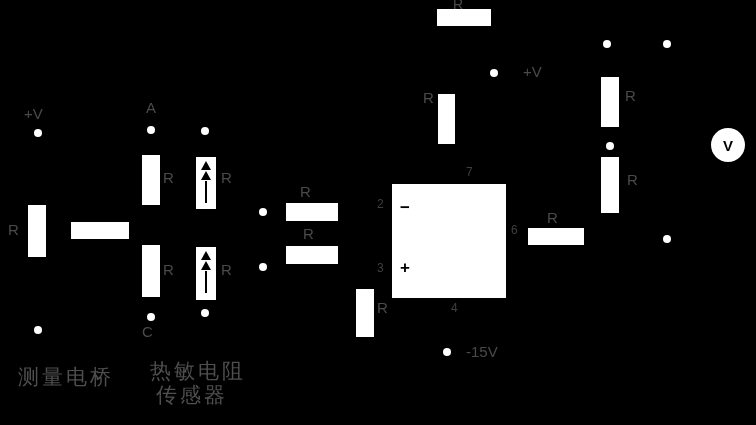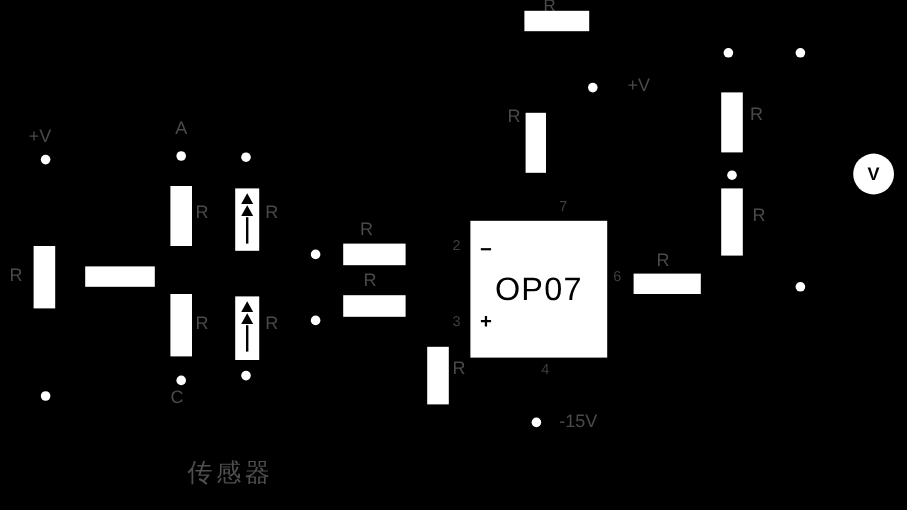--- a/index.html
+++ b/index.html
@@ -73,21 +73,20 @@
   <div class="comp" style="left:356px;top:289px;width:18px;height:48px"></div>
 
   <div class="t" style="left:453px;top:-3px;font-size:14px">R</div>
   <div class="comp" style="left:437px;top:9px;width:54px;height:17px"></div>
   <div class="t" style="left:423px;top:90px">R</div>
   <div class="comp" style="left:438px;top:94px;width:17px;height:50px"></div>
 
   <div class="chip" style="left:392px;top:184px;width:114px;height:114px">
     <span class="sgn" style="left:8px;top:14px">−</span>
     <span class="sgn" style="left:8px;top:74px">+</span>
-    <span>OP07</span>
   </div>
   <div class="pin" style="left:377px;top:198px">2</div>
   <div class="pin" style="left:377px;top:262px">3</div>
   <div class="pin" style="left:511px;top:224px">6</div>
   <div class="pin" style="left:466px;top:166px">7</div>
   <div class="pin" style="left:451px;top:302px">4</div>
 
   <div class="t" style="left:547px;top:210px">R</div>
   <div class="comp" style="left:528px;top:228px;width:56px;height:17px"></div>
   <div class="t" style="left:625px;top:88px">R</div>
@@ -107,15 +106,17 @@
   <div class="dot" style="left:201px;top:309px"></div>
   <div class="dot" style="left:259px;top:208px"></div>
   <div class="dot" style="left:259px;top:263px"></div>
   <div class="dot" style="left:490px;top:69px"></div>
   <div class="dot" style="left:603px;top:40px"></div>
   <div class="dot" style="left:663px;top:40px"></div>
   <div class="dot" style="left:606px;top:142px"></div>
   <div class="dot" style="left:663px;top:235px"></div>
   <div class="dot" style="left:443px;top:348px"></div>
 
+  <div class="cn" style="left:18px;top:366px">测量电桥</div>
+  <div class="cn" style="left:150px;top:360px">热敏电阻</div>
   <div class="cn" style="left:156px;top:384px">传感器</div>
 
 </div>
 
 </body></html>

